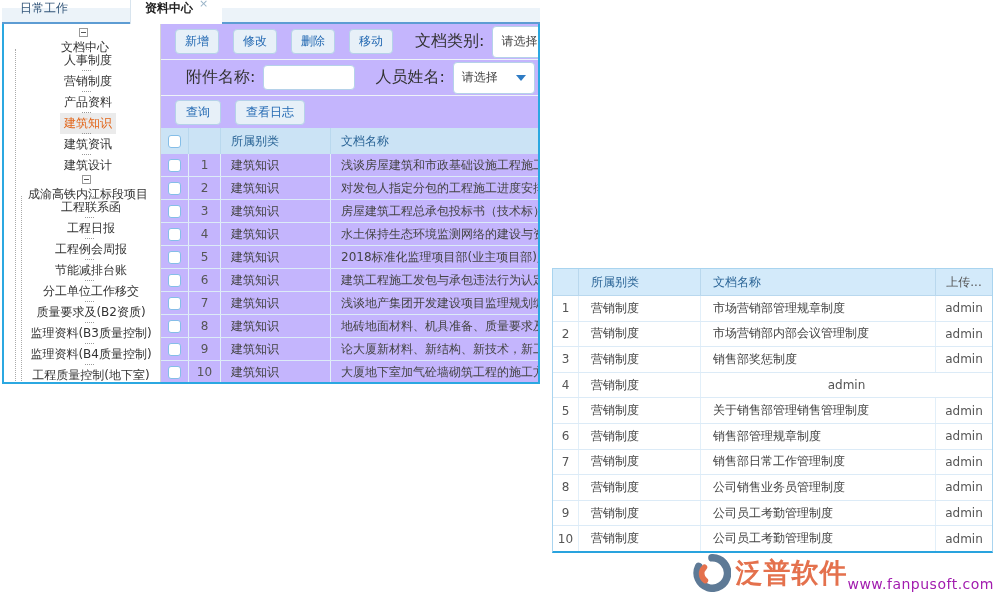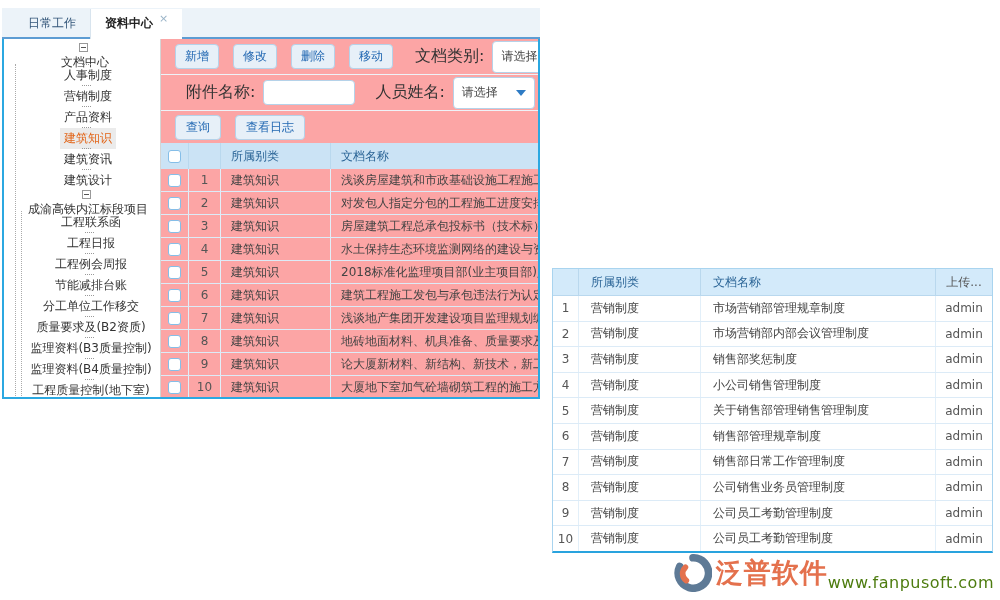--- a/index.html
+++ b/index.html
@@ -2,22 +2,22 @@
 <html><head>
 <meta charset="utf-8">
 <style>
   * { margin:0; padding:0; box-sizing:border-box; }
   html,body { width:1000px; height:600px; background:#fff; overflow:hidden;
     font-family:"DejaVu Sans","Liberation Sans",sans-serif; }
   .stage { position:relative; width:1000px; height:600px; background:#fff; }
 
   
   .window { position:absolute; left:2px; top:8px; width:538px; }
-  .tabstrip { height:31px; background:#ECF3F9; display:flex; align-items:flex-end;
-    padding-left:12px; border-bottom:2px solid #5D9CD3; }
+  .tabstrip { height:16px; background:#ECF3F9; display:flex; align-items:flex-end;
+    padding-left:4px; border-bottom:2px solid #5D9CD3;gap:48px; }
   .tab { height:28px; display:flex; align-items:center; padding:0 14px;
     font-size:12px; color:#33567A; cursor:pointer; }
   .tab.active { background:#fff; margin-bottom:-2px; height:30px; padding-bottom:2px;
     color:#222; font-weight:bold; position:relative; border-left:1px solid #D8E4EE; }
   .tab-close { font-size:11px; color:#9AB4C8; font-weight:normal; margin-left:6px;
     position:relative; top:-5px; }
   .wbody { display:flex; height:360px; background:#fff; overflow:hidden;
     border:2px solid #2BA8E1; border-top:none; }
 
   
@@ -28,21 +28,21 @@
   .minusbox { width:9px; height:9px; border:1px solid #999; background:#fff;
     position:relative; margin-right:4px; flex-shrink:0; }
   .minusbox::after { content:""; position:absolute; left:1px; right:1px; top:3px;
     border-top:1px solid #555; }
   .children { margin-left:5px; border-left:1px dotted #AAA; }
   .dash { width:9px; border-top:1px dotted #999; margin-right:3px; flex-shrink:0; }
   .tnode.selected .tlabel { color:#E2661A; background:#EBEBEB; }
   .tlabel { padding:2px 4px; }
 
   
-  .main { flex:1; display:flex; flex-direction:column; overflow:hidden; background:#fca5a5; }
+  .main { flex:1; display:flex; flex-direction:column; overflow:hidden; background:#c4b5fd; }
   .trow { display:flex; align-items:center; flex-shrink:0; white-space:nowrap; }
   .trow1 { height:36px; padding-left:14px; border-bottom:1px solid #EEF3F8; }
   .trow2 { height:36px; padding-left:25px; border-bottom:1px solid #EEF3F8; }
   .trow3 { height:32px; padding-left:14px; }
   .btn { height:25px; min-width:44px; padding:0 10px; margin-right:14px;
     background:#E7F0F8; border:1px solid #B5D2E9; border-radius:4px; color:#2268B2;
     font-size:12px; display:inline-flex; align-items:center; justify-content:center;
     cursor:pointer; font-family:inherit; }
   .lbl { font-size:16px; color:#333; margin-right:8px; }
   .sel { width:82px; height:25px; border:1px solid #B5D2E9; border-radius:4px;
@@ -87,21 +87,21 @@
     border-right:1px solid #E2EFF9; overflow:hidden; white-space:nowrap; flex-shrink:0; }
   .r-up { flex:1; text-align:center; color:#555; overflow:hidden; white-space:nowrap; }
   .rt-head .r-num, .rt-head .r-cat, .rt-head .r-name { border-right:1px solid #B9D8EE; }
 
   
   .logo { position:absolute; right:6px; bottom:8px; display:flex; flex-direction:row;
     align-items:flex-end; }
   .logo-top { display:flex; align-items:center; }
   .logo-text { font-size:27px; font-weight:bold; color:#E4714D; letter-spacing:1px;
     margin-left:4px; }
-  .logo-url { font-size:16px; color:#4d7c0f; letter-spacing:0.5px; margin-top:0px; }
+  .logo-url { font-size:14px; color:#a21caf; letter-spacing:0.5px; margin-top:0px; }
 </style>
 </head>
 <body>
 
 <div class="stage">
 
   <div class="window">
     <div class="tabstrip">
       <div class="tab">日常工作</div>
       <div class="tab active">
@@ -335,21 +335,20 @@
     </div>
     <div class="rt-row">
       <span class="r-num">3</span>
       <span class="r-cat">营销制度</span>
       <span class="r-name">销售部奖惩制度</span>
       <span class="r-up">admin</span>
     </div>
     <div class="rt-row">
       <span class="r-num">4</span>
       <span class="r-cat">营销制度</span>
-      <span class="r-name">小公司销售管理制度</span>
       <span class="r-up">admin</span>
     </div>
     <div class="rt-row">
       <span class="r-num">5</span>
       <span class="r-cat">营销制度</span>
       <span class="r-name">关于销售部管理销售管理制度</span>
       <span class="r-up">admin</span>
     </div>
     <div class="rt-row">
       <span class="r-num">6</span>

